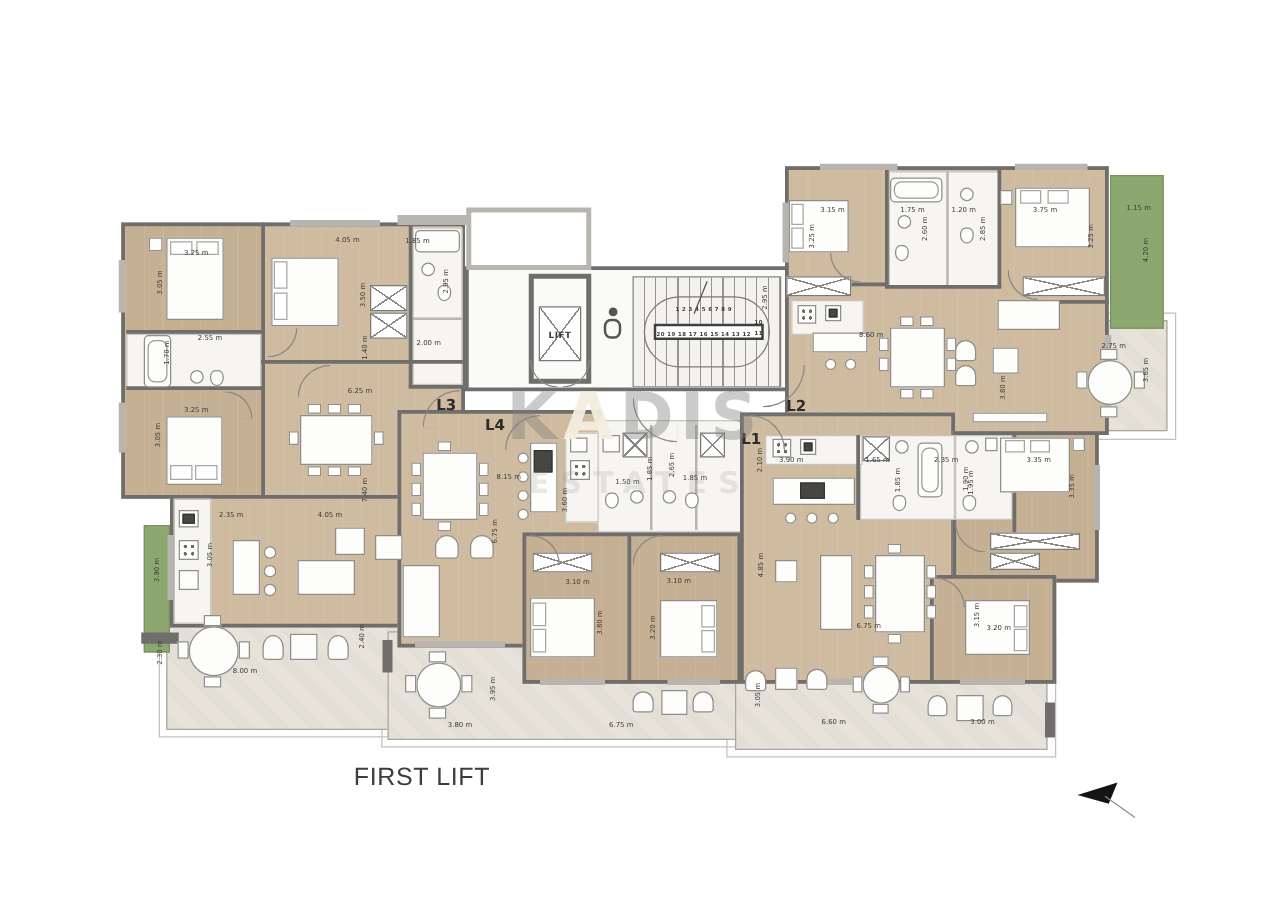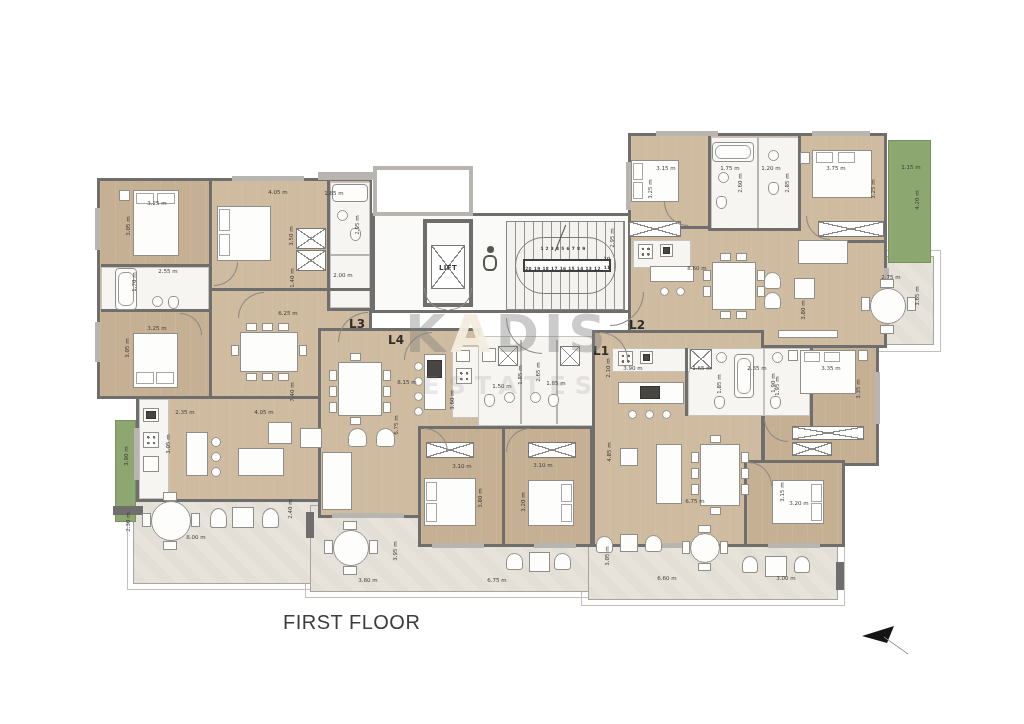--- a/index.html
+++ b/index.html
@@ -403,20 +403,20 @@
       <span class="lbl dimv" style="left: 395px; top: 551px;">3.95 m</span>
       <span class="lbl dim" style="left: 497px; top: 580px;">6.75 m</span>
       <span class="lbl dimv" style="left: 607px; top: 556px;">3.05 m</span>
       <span class="lbl dim" style="left: 667px; top: 578px;">6.60 m</span>
       <span class="lbl dim" style="left: 786px; top: 578px;">3.00 m</span>
     </div>
 
   <div class="wm" style="left:508px;top:334px"><span>K</span><span class="wm-a">A</span><span>DIS</span></div>
   <div class="wm2" style="left:512px;top:386px">ESTATES</div>
 
-  <div class="title" style="left:283px;top:611px">FIRST FLOOR</div>
+  <div class="title" style="left:283px;top:611px">FIRST LIFT</div>
 
   <svg class="a" style="left:858px;top:622px" width="56" height="36" viewBox="0 0 56 36">
     <polygon points="4,14 36,4 29,21" fill="#141414"></polygon>
     <line x1="26" y1="15" x2="50" y2="32" stroke="#8d8d8d" stroke-width="1"></line>
   </svg>
 
 </div>
 
 </body></html>

